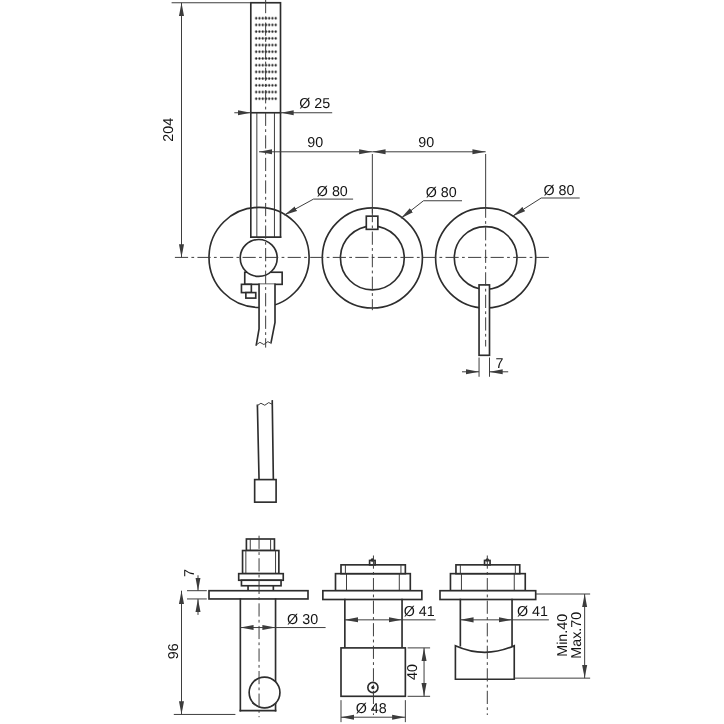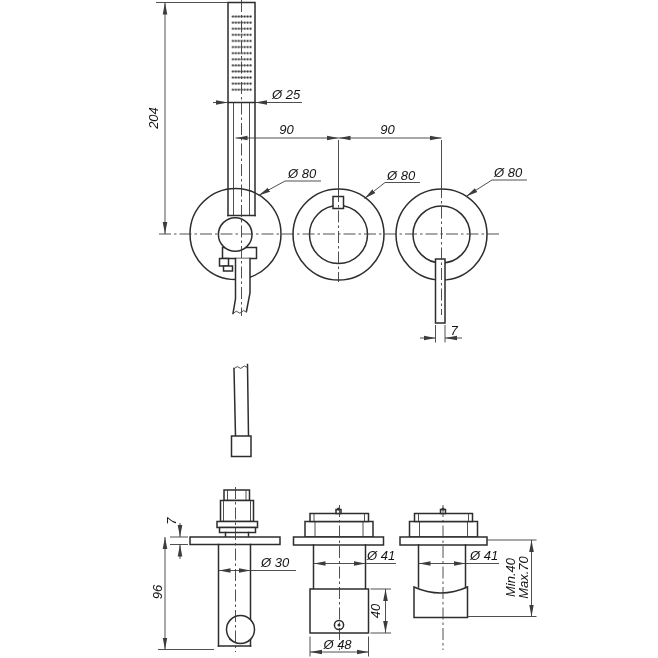--- a/index.html
+++ b/index.html
@@ -1,16 +1,16 @@
 <!DOCTYPE html>
 <html><head>
 <meta charset="utf-8">
 <style>
   html,body{margin:0;padding:0;background:#ffffff;}
-  .stage{width:658px;height:658px;background:#ffffff;position:relative;overflow:hidden;font-style:italic;}
+  .stage{width:658px;height:658px;background:#ffffff;position:relative;overflow:hidden;}
   svg{display:block;}
   .ol{stroke:#2d2d2d;stroke-width:1.5;fill:none;stroke-linecap:square;}
   .olf{stroke:#2d2d2d;stroke-width:1.5;fill:#ffffff;stroke-linecap:square;}
   .thin{stroke:#3c3c3c;stroke-width:0.9;fill:none;}
   .cl{stroke:#3c3c3c;stroke-width:0.9;fill:none;stroke-dasharray:12 3 2.5 3;}
   .dash{stroke:#3c3c3c;stroke-width:0.9;fill:none;stroke-dasharray:3 2.5;}
   .t{font-family:"Liberation Sans","DejaVu Sans",sans-serif;font-size:13px;fill:#141414;}
   .tm{text-anchor:middle;}
   .vc{dominant-baseline:central;}
 </style>

